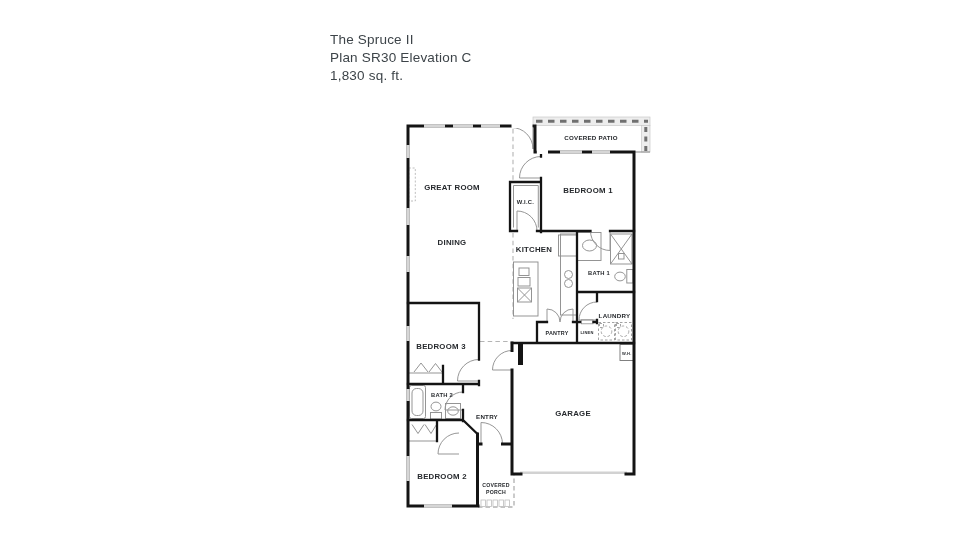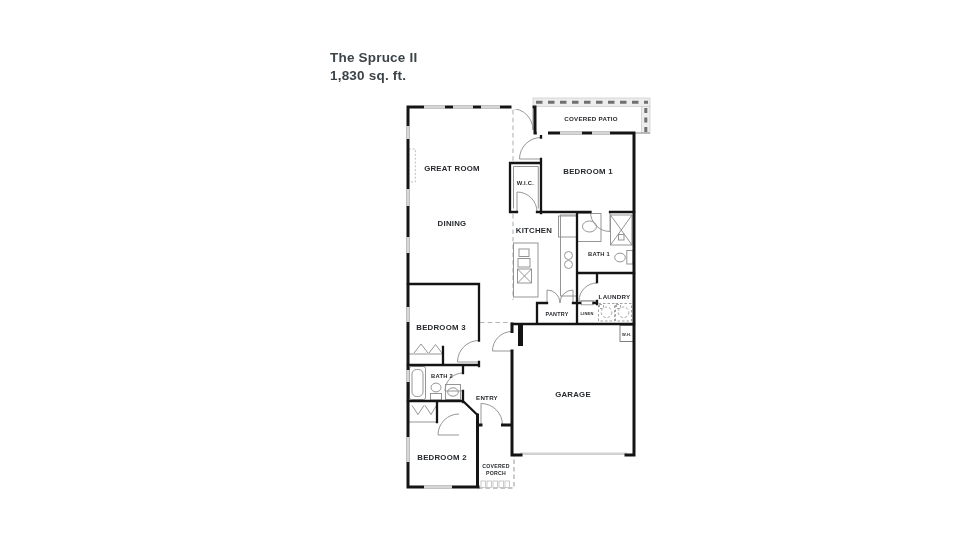--- a/index.html
+++ b/index.html
@@ -1,33 +1,34 @@
 <!DOCTYPE html>
 <html><head>
 <meta charset="utf-8">
 <style>
   html,body{margin:0;padding:0;background:#ffffff;}
   .canvas{position:relative;width:960px;height:540px;background:#ffffff;overflow:hidden;
           font-family:"Liberation Sans", sans-serif;}
-  .title-block{position:absolute;left:330px;top:49px;color:#3d4449;font-size:13.5px;
-               font-weight:700;line-height:18px;letter-spacing:.2px;}
+  .title-block{position:absolute;left:330px;top:31px;color:#3d4449;font-size:13.5px;
+               font-weight:400;line-height:18px;letter-spacing:.2px;}
   .title-block div{white-space:nowrap;}
-  .plan-wrap{position:absolute;left:393px;top:85px;width:260px;height:420px;}
+  .plan-wrap{position:absolute;left:393px;top:104px;width:260px;height:420px;}
   svg .rl{fill:#26292d;font-family:"Liberation Sans", sans-serif;font-weight:bold;
           letter-spacing:.25px;text-anchor:middle;}
   .f8{font-size:7.8px;} .f6{font-size:6.2px;} .f58{font-size:5.8px;}
   .f54{font-size:5.4px;} .f52{font-size:5.2px;} .f4{font-size:4px;}
 </style>
 </head>
 <body>
 
 <div class="canvas">
 
   <div class="title-block">
     <div>The Spruce II</div>
+    <div>Plan SR30 Elevation C</div>
     <div>1,830 sq. ft.</div>
   </div>
 
   <div class="plan-wrap">
   <svg id="plan-svg" width="260" height="420" viewBox="0 0 260 420">
 
     <g>
       <rect x="140" y="13" width="117" height="8.5" fill="#ededed" stroke="#c9c9c9" stroke-width="0.7"></rect>
       <rect x="248.5" y="21.5" width="8.5" height="26.5" fill="#ededed" stroke="#c9c9c9" stroke-width="0.7"></rect>
       <path d="M 143,17.3 L 255,17.3" stroke="#707070" stroke-width="3" stroke-dasharray="6.5 5.5" fill="none"></path>

